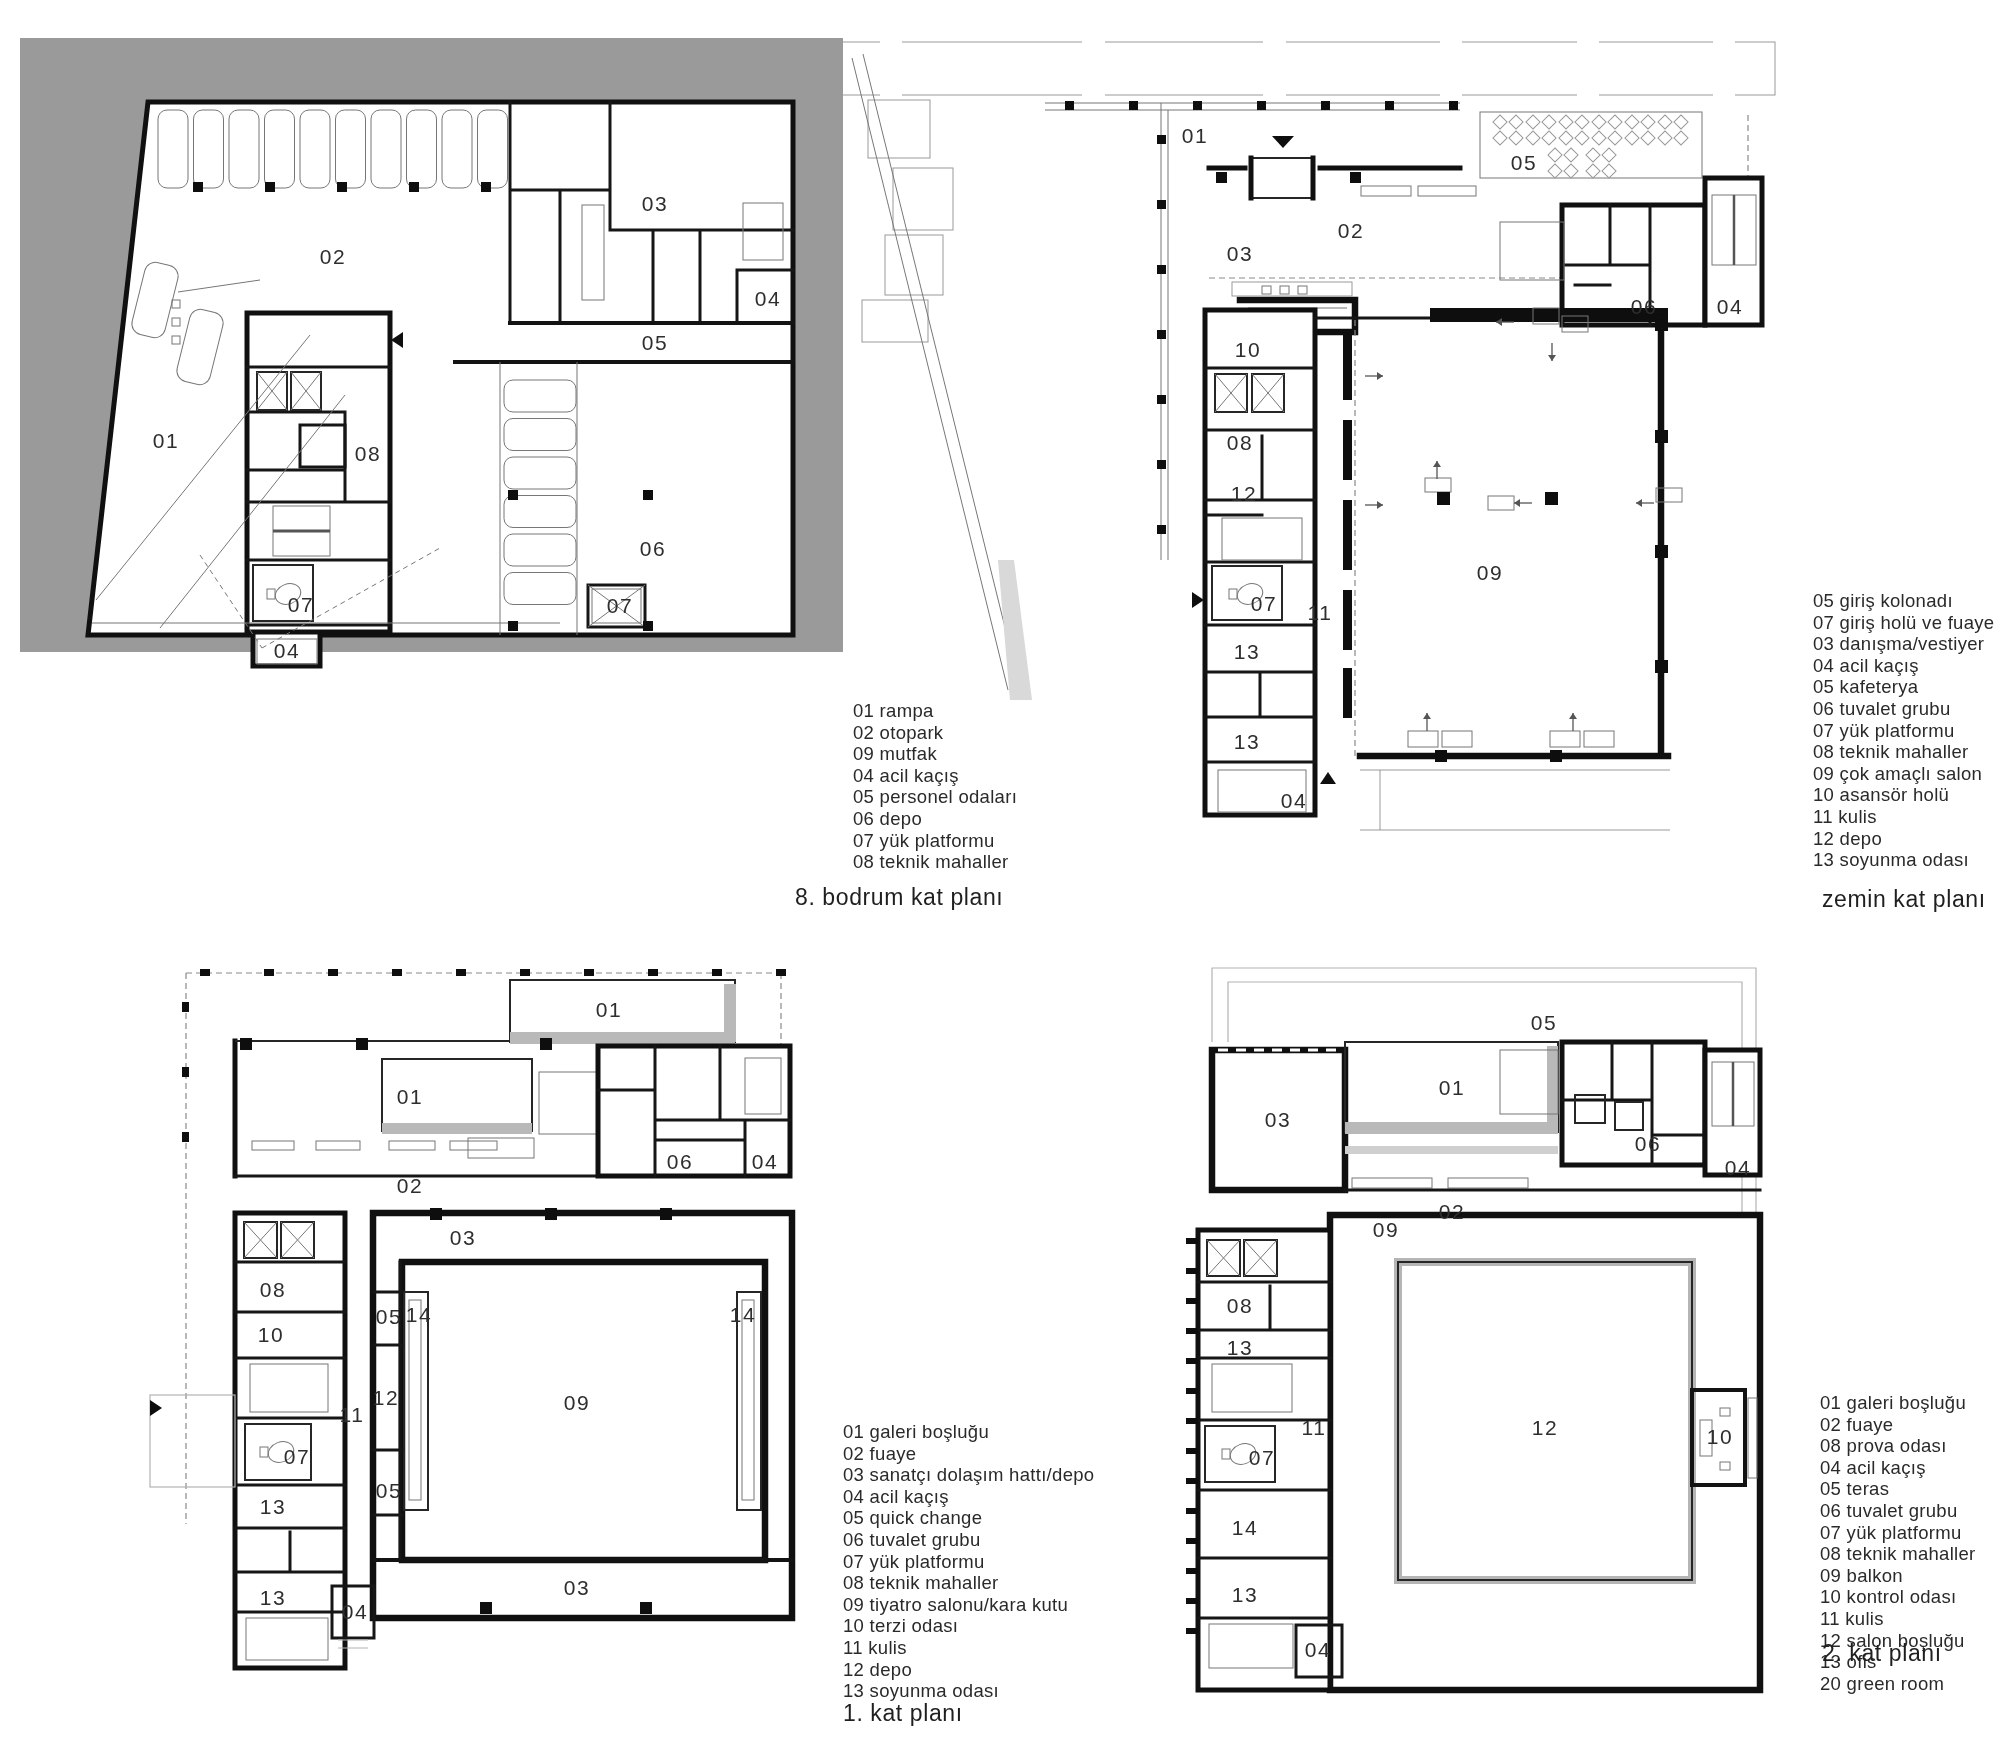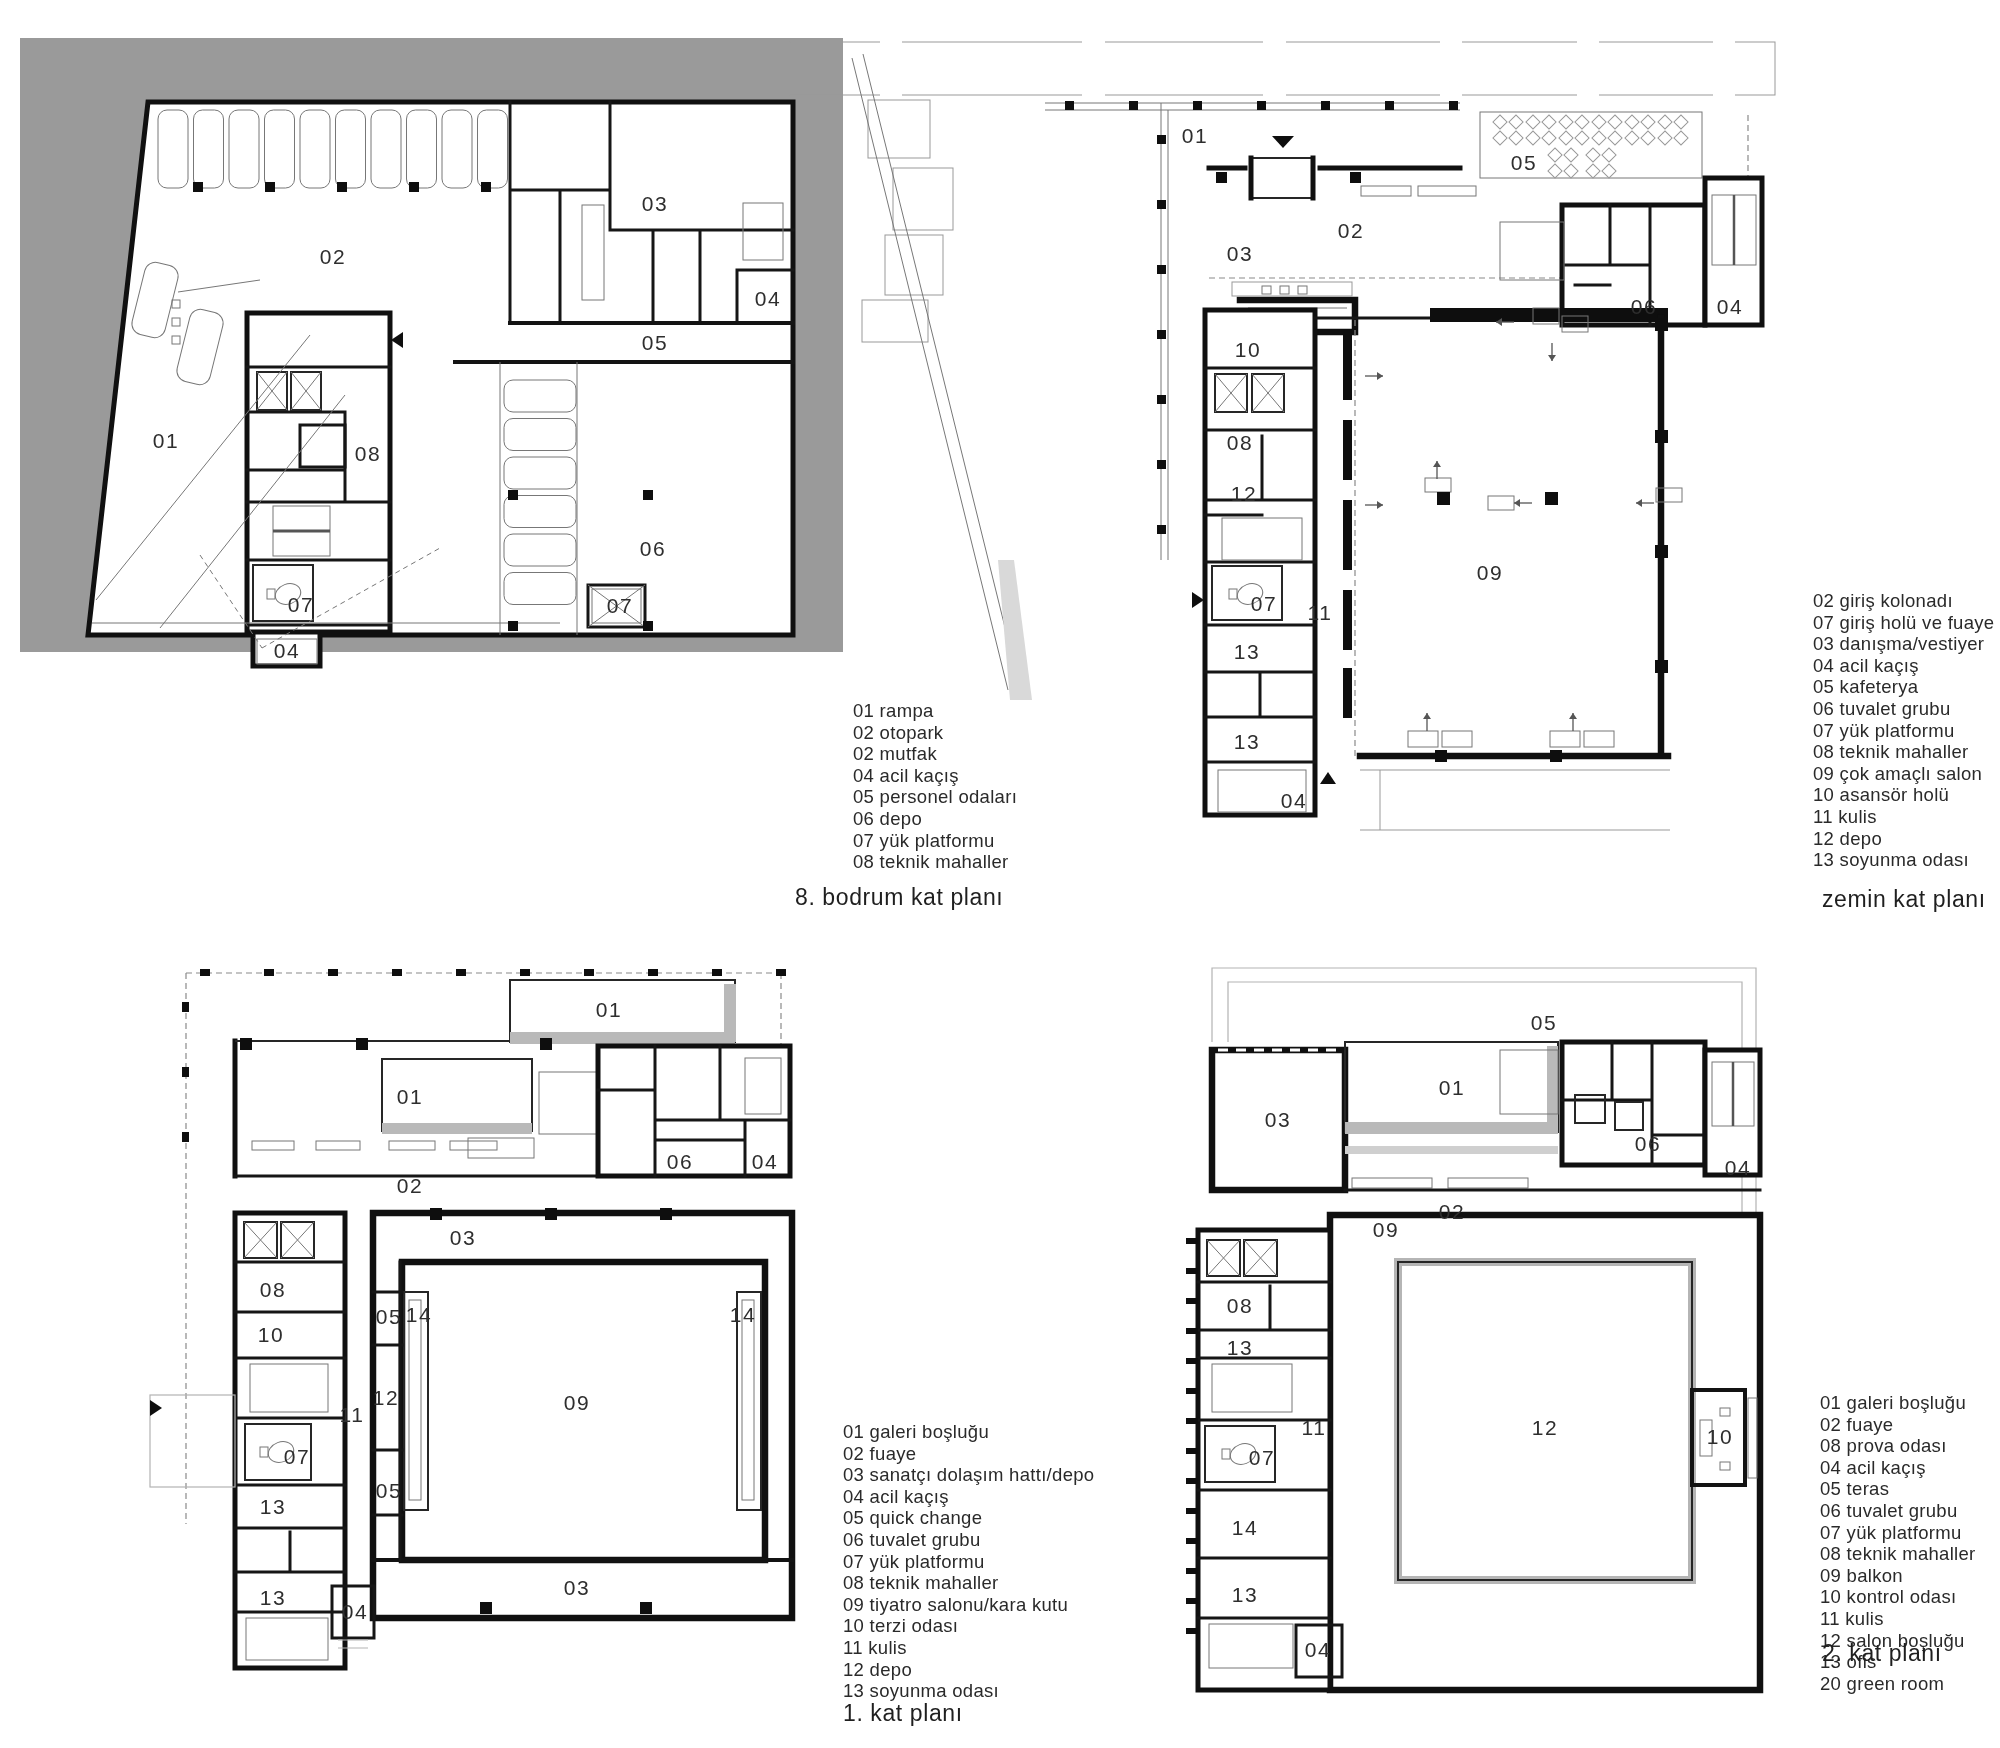--- a/index.html
+++ b/index.html
@@ -552,31 +552,31 @@
       <div class="room" style="left: 1314px; top: 1428px;">11</div>
       <div class="room" style="left: 1262px; top: 1458px;">07</div>
       <div class="room" style="left: 1245px; top: 1528px;">14</div>
       <div class="room" style="left: 1245px; top: 1595px;">13</div>
       <div class="room" style="left: 1318px; top: 1650px;">04</div>
     </div>
 
   <div class="legend" style="left:853px;top:700px">
       <div>01 rampa</div>
       <div>02 otopark</div>
-      <div>02 mutfak</div>
+      <div>09 mutfak</div>
       <div>04 acil kaçış</div>
       <div>05 personel odaları</div>
       <div>06 depo</div>
       <div>07 yük platformu</div>
       <div>08 teknik mahaller</div>
     </div>
   <div class="plan-title" style="left:795px;top:884px">8. bodrum kat planı</div>
 
   <div class="legend" style="left:1813px;top:590px">
-      <div>02 giriş kolonadı</div>
+      <div>05 giriş kolonadı</div>
       <div>07 giriş holü ve fuaye</div>
       <div>03 danışma/vestiyer</div>
       <div>04 acil kaçış</div>
       <div>05 kafeterya</div>
       <div>06 tuvalet grubu</div>
       <div>07 yük platformu</div>
       <div>08 teknik mahaller</div>
       <div>09 çok amaçlı salon</div>
       <div>10 asansör holü</div>
       <div>11 kulis</div>

